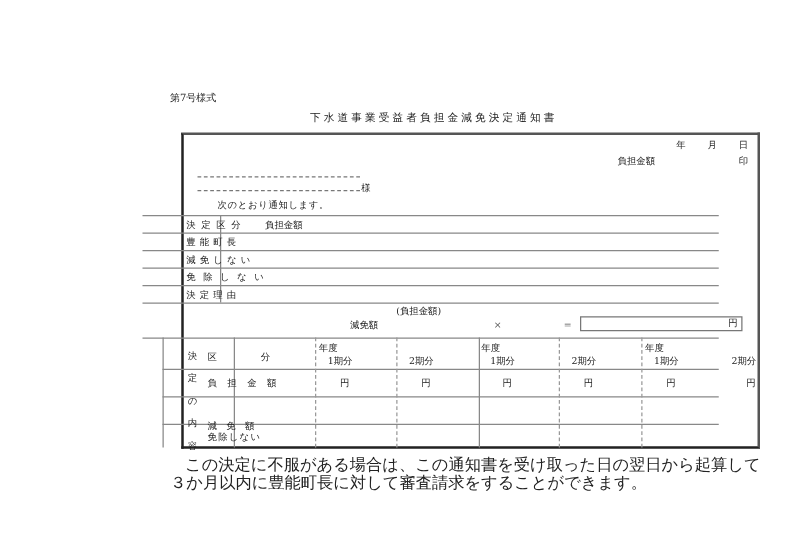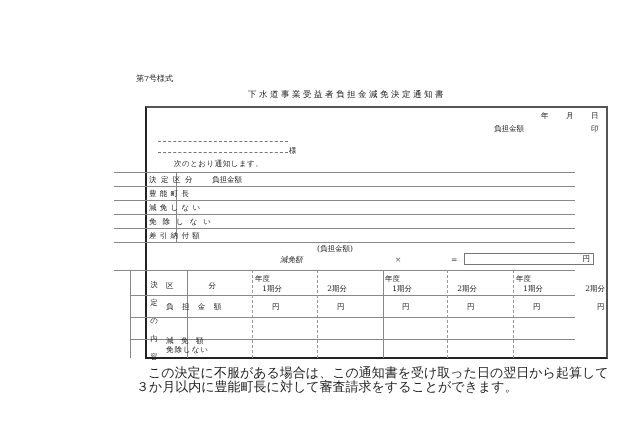--- a/index.html
+++ b/index.html
@@ -43,24 +43,24 @@
 <div class="hline" style="left:114px;top:214px;width:461px;"></div>
 <div class="hline" style="left:114px;top:228px;width:461px;"></div>
 <div class="hline" style="left:114px;top:242px;width:461px;"></div>
 <div class="vline" style="left:176px;top:172px;height:70px;"></div>
 
 <span class="abs t8 spread" style="left:117px;top:175px;width:56px;font-family:Liberation Mono, monospace;">決 定 区 分</span>
 <span class="abs t8" style="left:180px;top:175px;">負担金額</span>
 <span class="abs t8" style="left:117px;top:189px;letter-spacing:3.3px;">豊能町長</span>
 <span class="abs t8" style="left:117px;top:203px;letter-spacing:3.3px;text-align:right;">減免しない</span>
 <span class="abs t8" style="left:117px;top:217px;letter-spacing:6px;">免除しない</span>
-<span class="abs t8" style="left:117px;top:231px;letter-spacing:3.3px;">差引納付額</span>
+<span class="abs t8" style="left:117px;top:231px;letter-spacing:3.3px;">決定理由</span>
 
 <span class="abs t8" style="left:285px;top:244px;">(負担金額)</span>
-<span class="abs t8" style="left:248px;top:255px;font-style:italic;">減免額</span>
+<span class="abs t8" style="left:248px;top:255px;">減免額</span>
 <span class="abs t8" style="left:363px;top:255px;color:#555;">×</span>
 <span class="abs t8" style="left:419px;top:255px;color:#555;">=</span>
 <div class="abs yen-box" style="left:432px;top:253px;width:128px;height:10px;">
   <span class="abs t8" style="right:3px;top:0px;">円</span>
 </div>
 
 <div class="hline" style="left:114px;top:270px;width:461px;"></div>
 <div class="hline" style="left:130px;top:295px;width:445px;"></div>
 <div class="hline" style="left:130px;top:317px;width:445px;"></div>
 <div class="hline" style="left:130px;top:339px;width:445px;"></div>

